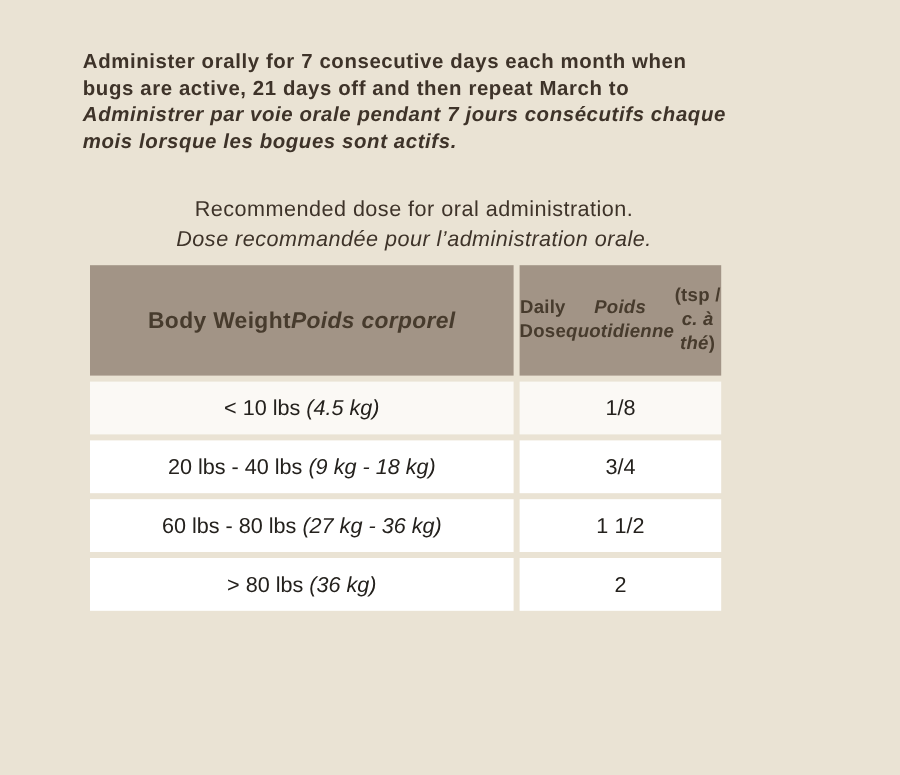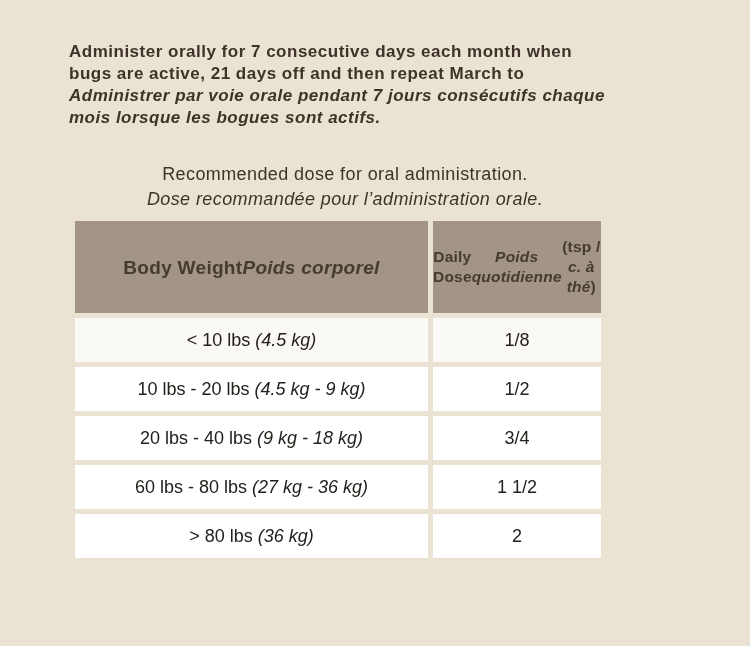--- a/index.html
+++ b/index.html
@@ -109,26 +109,20 @@
       </div>
     </div>
 
     <div class="trow body-row first">
       <div class="cell c1">
         <div class="rowtext"><span>&lt; 10 lbs</span> <span class="italic">(4.5 kg)</span></div>
       </div>
       <div class="cell c2">1/8</div>
     </div>
 
-    <div class="trow body-row">
-      <div class="cell c1">
-        <div class="rowtext"><span>10 lbs - 20 lbs</span> <span class="italic">(4.5 kg - 9 kg)</span></div>
-      </div>
-      <div class="cell c2">1/2</div>
-    </div>
 
     <div class="trow body-row">
       <div class="cell c1">
         <div class="rowtext"><span>20 lbs - 40 lbs</span> <span class="italic">(9 kg - 18 kg)</span></div>
       </div>
       <div class="cell c2">3/4</div>
     </div>
 
 
     <div class="trow body-row">

